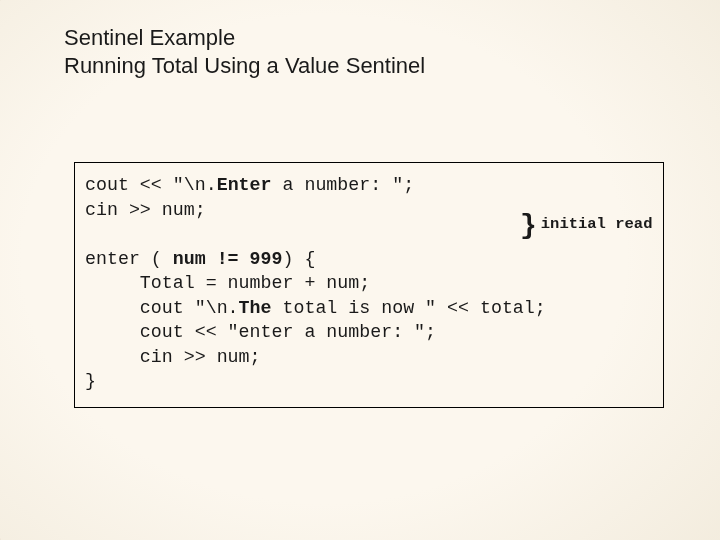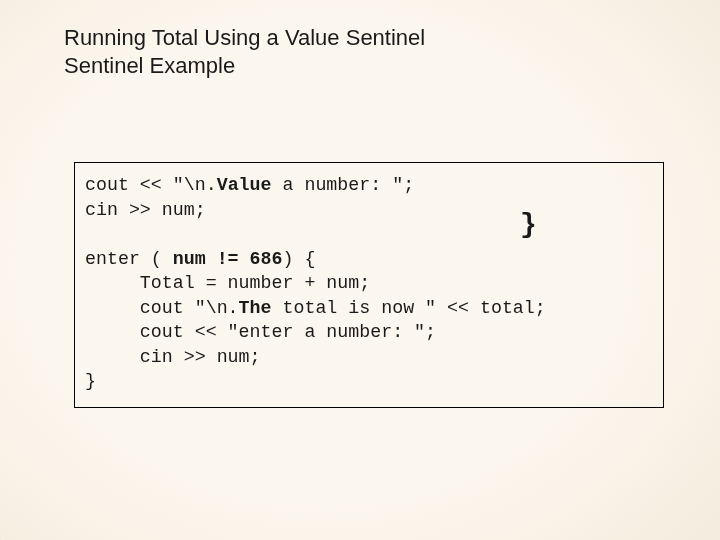--- a/index.html
+++ b/index.html
@@ -67,33 +67,34 @@
   }
   .brace-anno .brace-line { display: flex; align-items: center; }
   .brace-anno .curly { font-size: 28px; line-height: 0.6; display: inline-block; transform: translateY(2px); margin-right: 4px; }
 </style>
 </head>
 <body>
 
 <div class="slide">
 
   <div class="title-block">
+    <div>Sentinel Example</div>
     <div>Running Total Using a Value Sentinel</div>
-    <div>Sentinel Example</div>
   </div>
 
-  <div class="code-box"><span>cout &lt;&lt; "\n.</span><span class="kw">Value</span><span> a number: ";</span>
+  <div class="code-box"><span>cout &lt;&lt; "\n.</span><span class="kw">Enter</span><span> a number: ";</span>
 <span>cin &gt;&gt; num;</span>
 
-<span>enter ( </span><span class="kw">num != 686</span><span>) {</span>
+<span>enter ( </span><span class="kw">num != 999</span><span>) {</span>
 <span>     Total = number + num;</span>
 <span>     cout "\n.</span><span class="kw">The</span><span> total is now " &lt;&lt; total;</span>
 <span>     cout &lt;&lt; "enter a number: ";</span>
 <span>     cin &gt;&gt; num;</span>
 <span>}</span></div>
 
   <div class="brace-anno">
     <div class="brace-line">
       <span class="curly">}</span>
+      <span>initial read</span>
     </div>
   </div>
 
 </div>
 
 </body></html>

